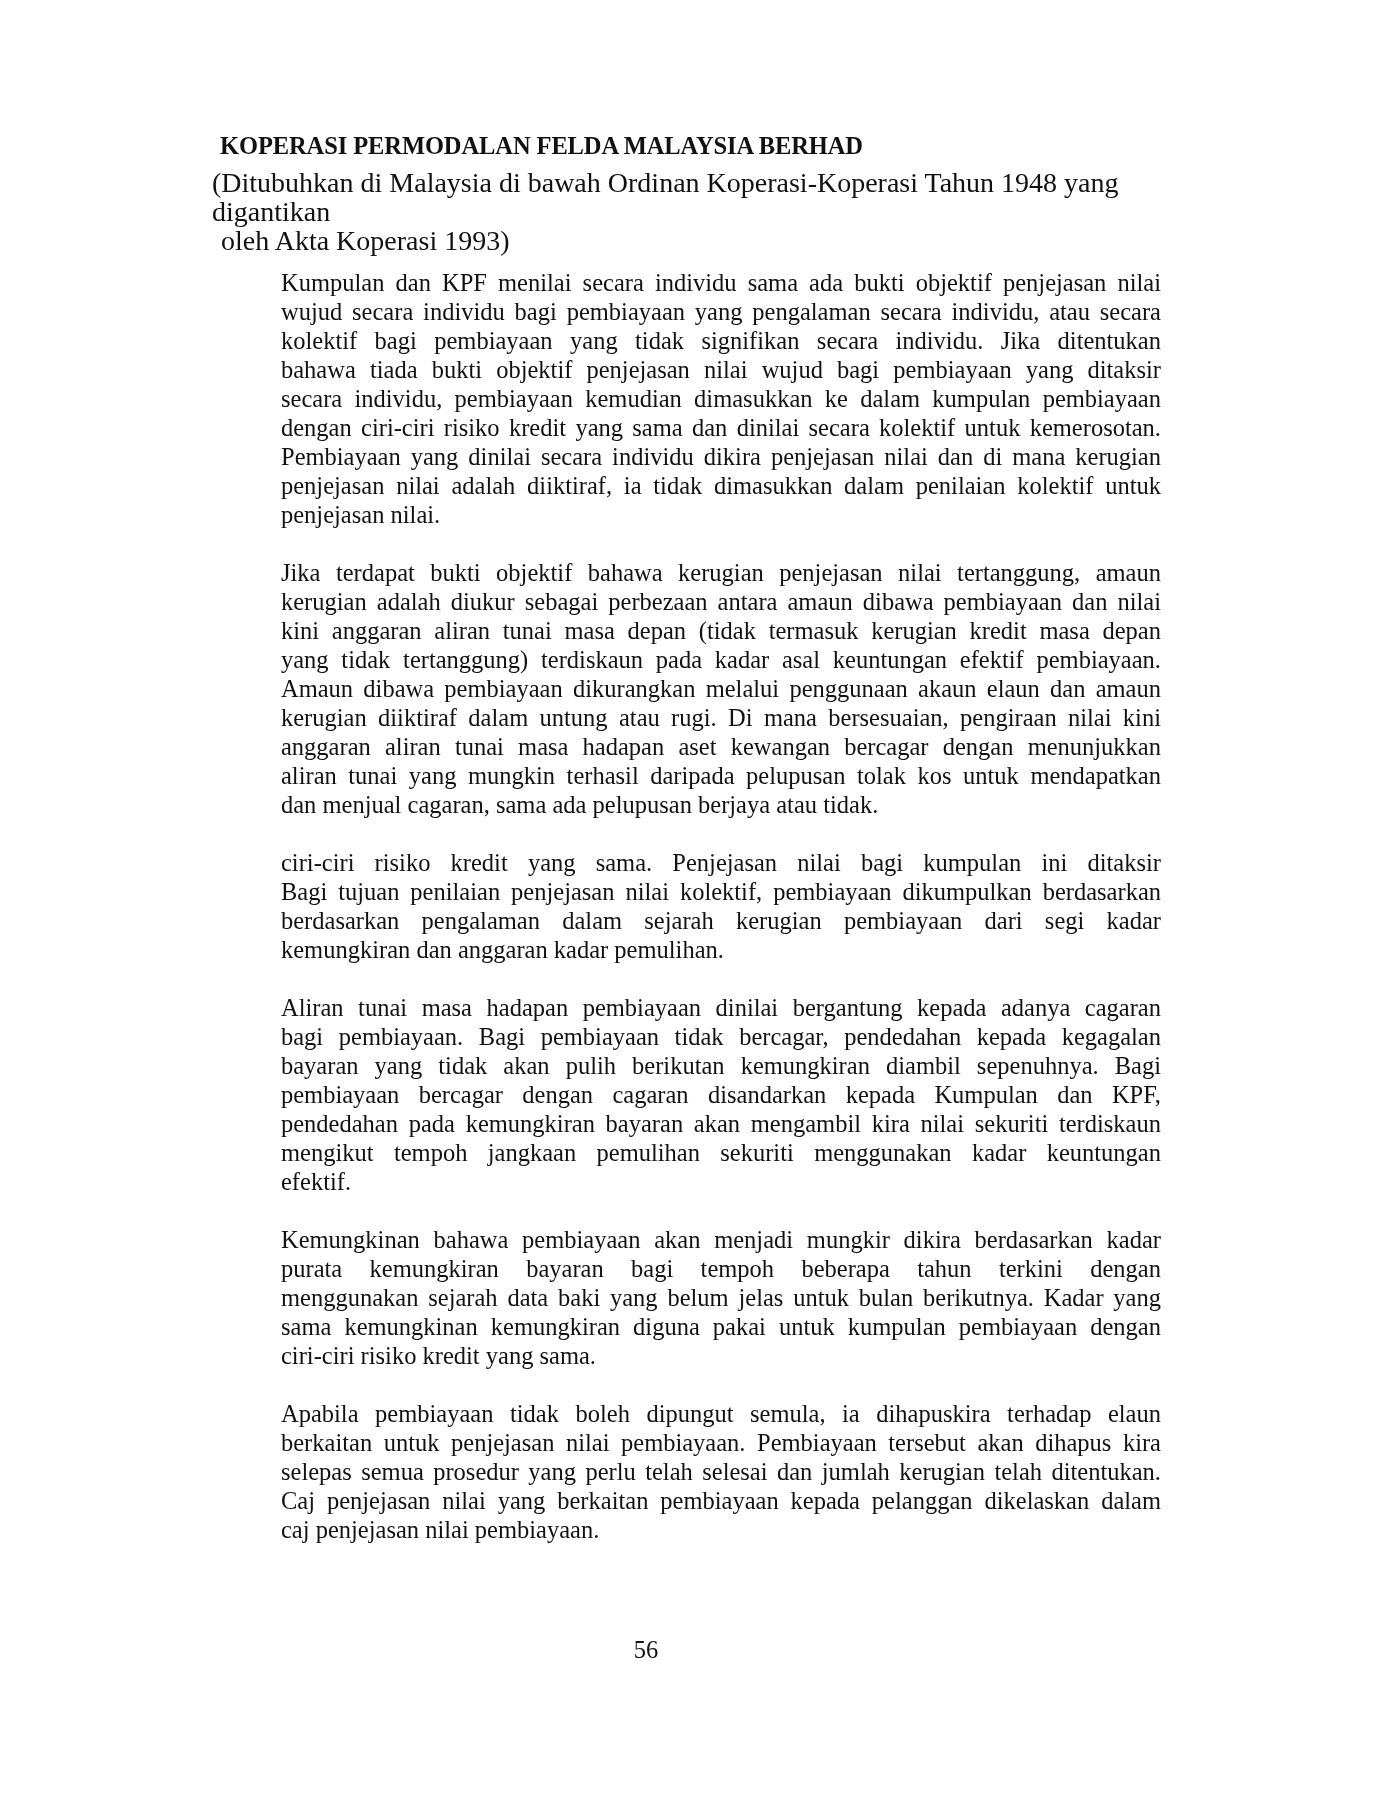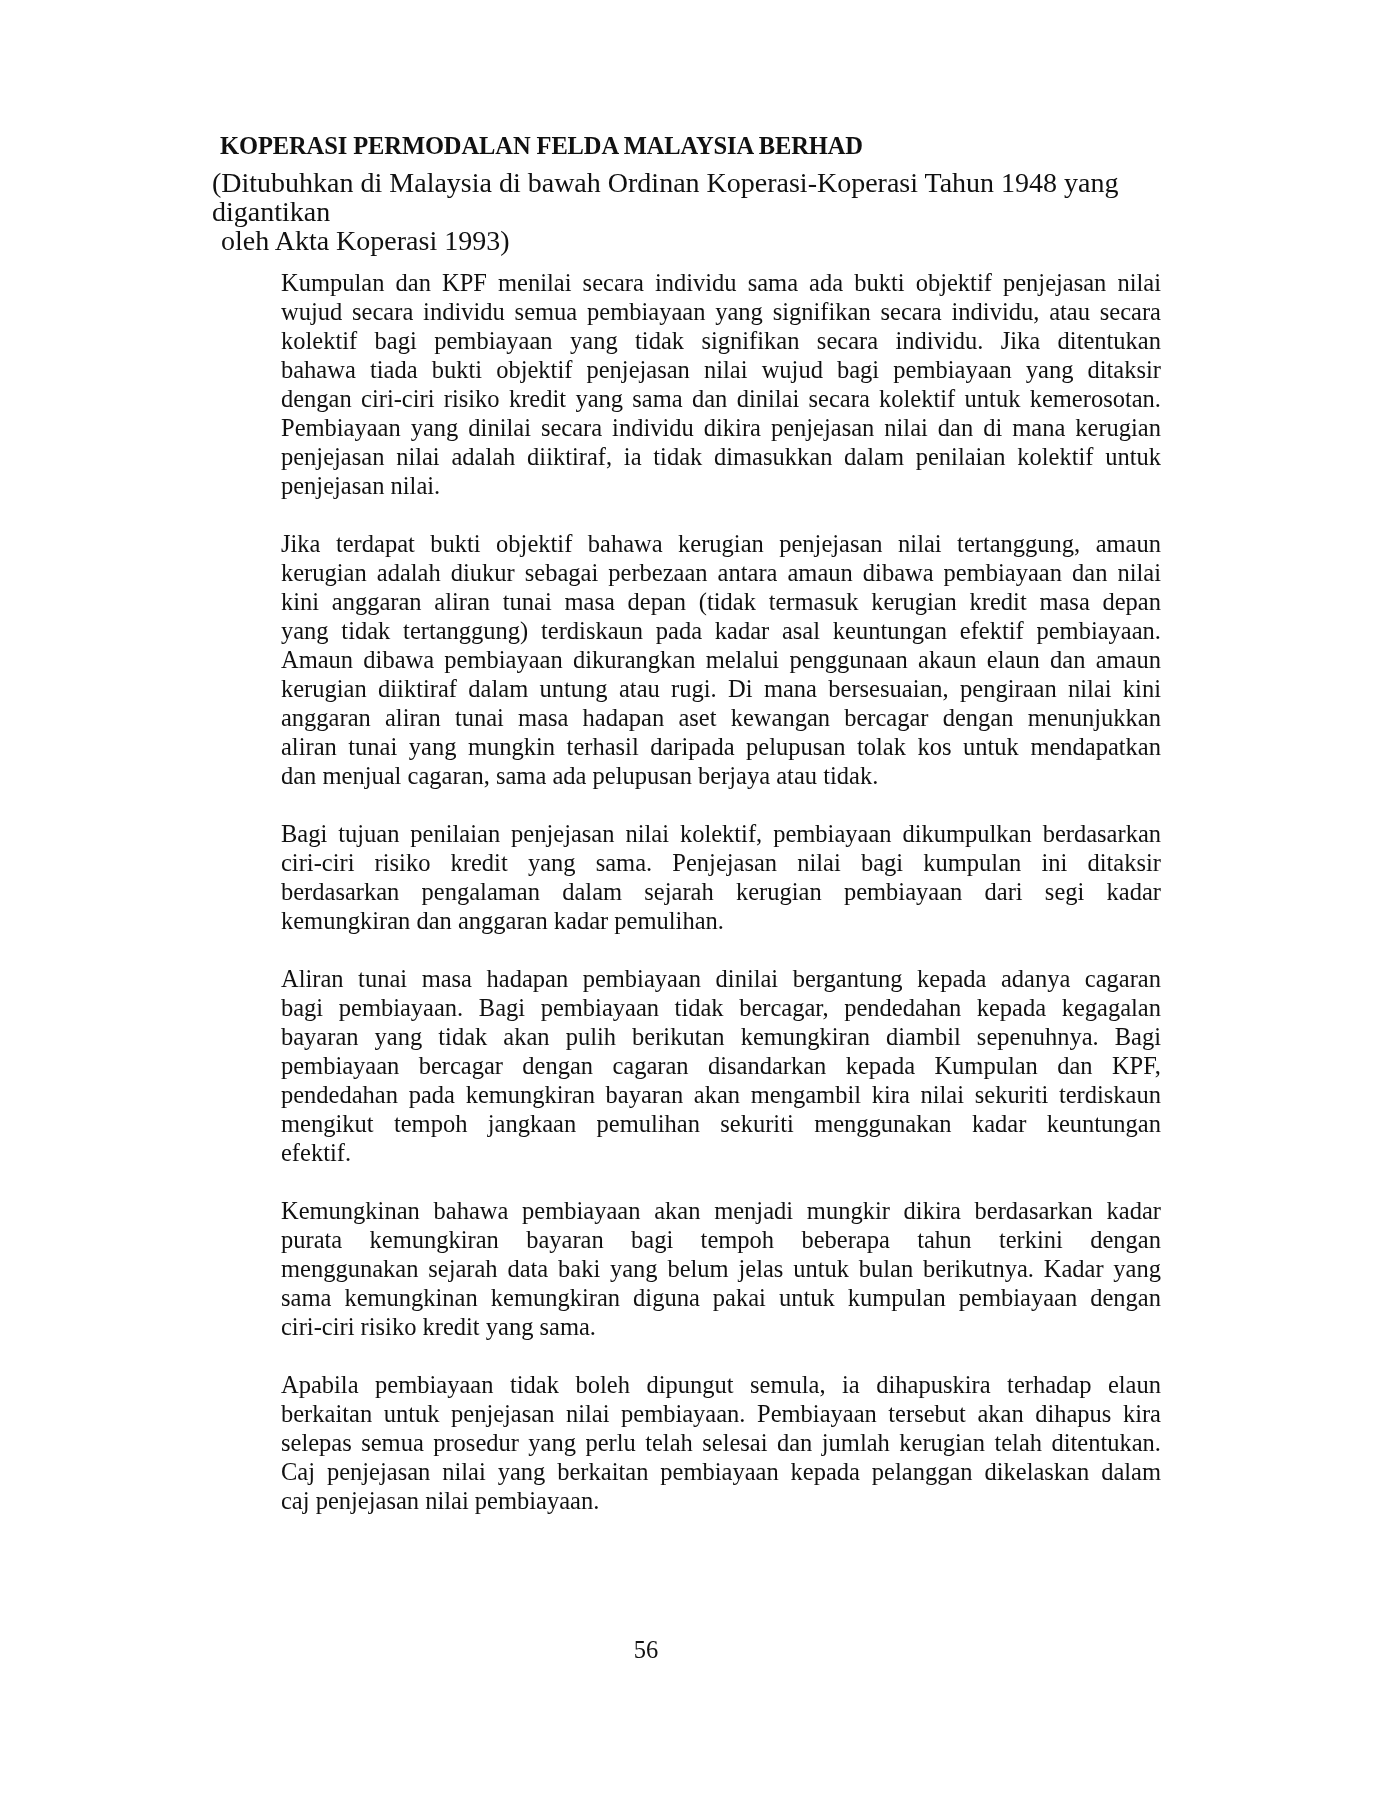--- a/index.html
+++ b/index.html
@@ -22,42 +22,43 @@
   <p class="org-name">KOPERASI PERMODALAN FELDA MALAYSIA BERHAD</p>
   <p class="org-sub">
     <span>(Ditubuhkan di Malaysia di bawah Ordinan Koperasi-Koperasi Tahun 1948 yang digantikan</span>
     <span class="l2">oleh Akta Koperasi 1993)</span>
   </p>
 </div>
 
 <div class="body" id="doc-body">
     <div class="para">
       <span class="line">Kumpulan dan KPF menilai secara individu sama ada bukti objektif penjejasan nilai</span>
-      <span class="line">wujud secara individu semua pembiayaan yang signifikan secara individu, atau secara</span>
+      <span class="line">wujud secara individu bagi pembiayaan yang pengalaman secara individu, atau secara</span>
       <span class="line">kolektif bagi pembiayaan yang tidak signifikan secara individu. Jika ditentukan</span>
       <span class="line">bahawa tiada bukti objektif penjejasan nilai wujud bagi pembiayaan yang ditaksir</span>
+      <span class="line">secara individu, pembiayaan kemudian dimasukkan ke dalam kumpulan pembiayaan</span>
       <span class="line">dengan ciri-ciri risiko kredit yang sama dan dinilai secara kolektif untuk kemerosotan.</span>
       <span class="line">Pembiayaan yang dinilai secara individu dikira penjejasan nilai dan di mana kerugian</span>
       <span class="line">penjejasan nilai adalah diiktiraf, ia tidak dimasukkan dalam penilaian kolektif untuk</span>
       <span class="line last">penjejasan nilai.</span>
     </div>
     <div class="para">
       <span class="line">Jika terdapat bukti objektif bahawa kerugian penjejasan nilai tertanggung, amaun</span>
       <span class="line">kerugian adalah diukur sebagai perbezaan antara amaun dibawa pembiayaan dan nilai</span>
       <span class="line">kini anggaran aliran tunai masa depan (tidak termasuk kerugian kredit masa depan</span>
       <span class="line">yang tidak tertanggung) terdiskaun pada kadar asal keuntungan efektif pembiayaan.</span>
       <span class="line">Amaun dibawa pembiayaan dikurangkan melalui penggunaan akaun elaun dan amaun</span>
       <span class="line">kerugian diiktiraf dalam untung atau rugi. Di mana bersesuaian, pengiraan nilai kini</span>
       <span class="line">anggaran aliran tunai masa hadapan aset kewangan bercagar dengan menunjukkan</span>
       <span class="line">aliran tunai yang mungkin terhasil daripada pelupusan tolak kos untuk mendapatkan</span>
       <span class="line last">dan menjual cagaran, sama ada pelupusan berjaya atau tidak.</span>
     </div>
     <div class="para">
+      <span class="line">ciri-ciri risiko kredit yang sama. Penjejasan nilai bagi kumpulan ini ditaksir</span>
       <span class="line">Bagi tujuan penilaian penjejasan nilai kolektif, pembiayaan dikumpulkan berdasarkan</span>
-      <span class="line">ciri-ciri risiko kredit yang sama. Penjejasan nilai bagi kumpulan ini ditaksir</span>
       <span class="line">berdasarkan pengalaman dalam sejarah kerugian pembiayaan dari segi kadar</span>
       <span class="line last">kemungkiran dan anggaran kadar pemulihan.</span>
     </div>
     <div class="para">
       <span class="line">Aliran tunai masa hadapan pembiayaan dinilai bergantung kepada adanya cagaran</span>
       <span class="line">bagi pembiayaan. Bagi pembiayaan tidak bercagar, pendedahan kepada kegagalan</span>
       <span class="line">bayaran yang tidak akan pulih berikutan kemungkiran diambil sepenuhnya. Bagi</span>
       <span class="line">pembiayaan bercagar dengan cagaran disandarkan kepada Kumpulan dan KPF,</span>
       <span class="line">pendedahan pada kemungkiran bayaran akan mengambil kira nilai sekuriti terdiskaun</span>
       <span class="line">mengikut tempoh jangkaan pemulihan sekuriti menggunakan kadar keuntungan</span>

